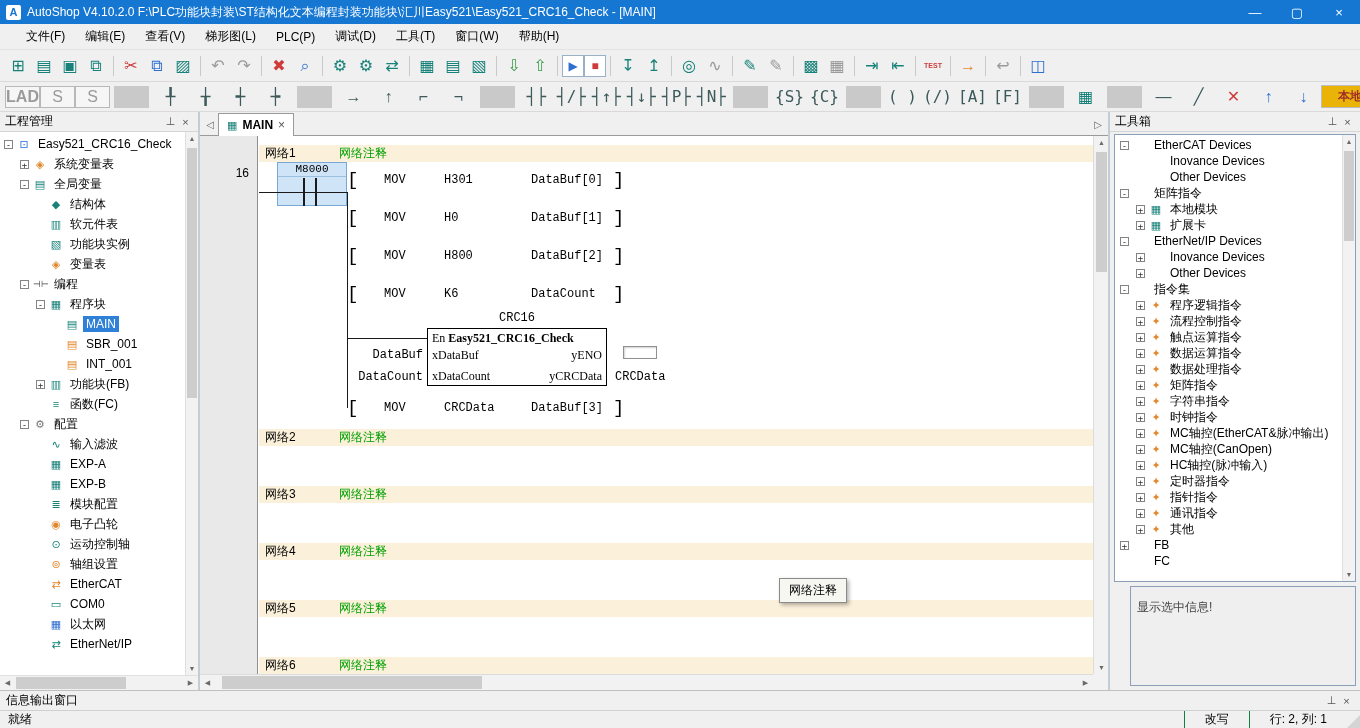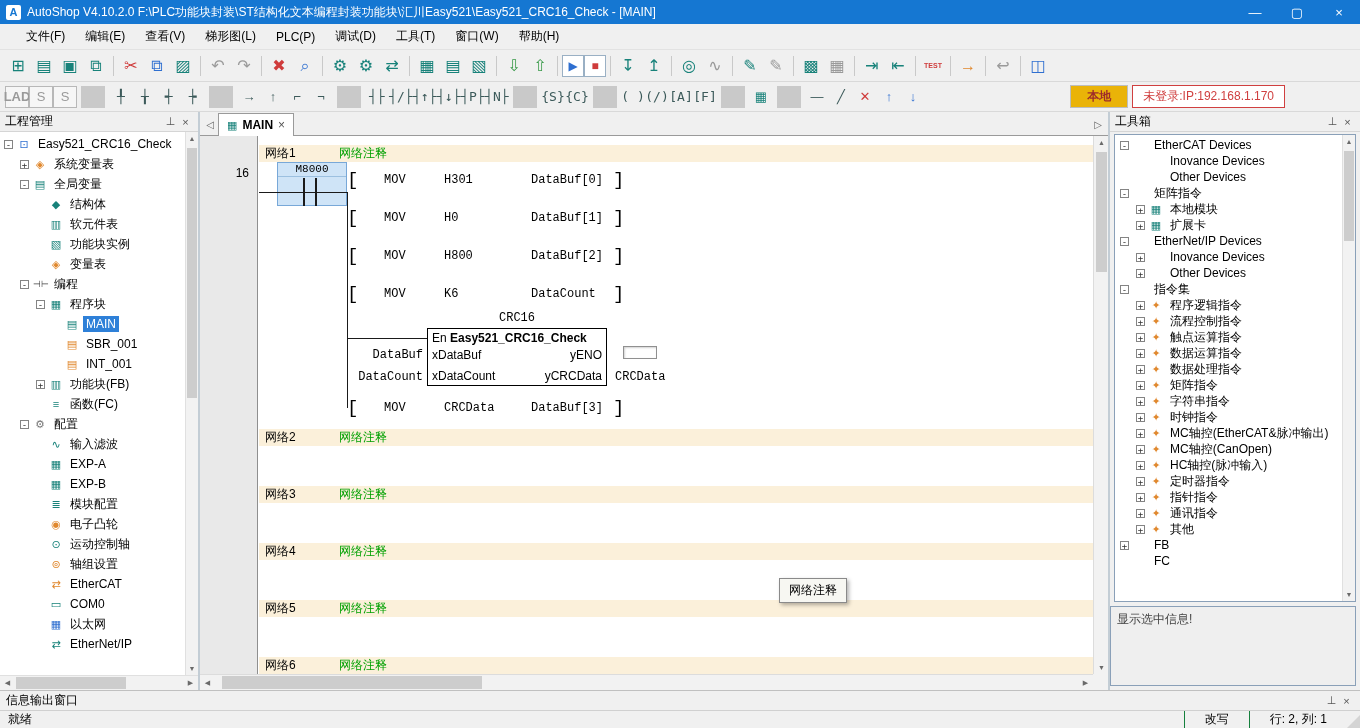--- a/index.html
+++ b/index.html
@@ -16,21 +16,21 @@
 
   
   .menubar{height:26px;background:#f0f0f0;display:flex;align-items:center;padding-left:16px;border-bottom:1px solid #e2e2e2;flex:0 0 auto}
   .menu-item{padding:4px 10px;cursor:default}
 
   
   .tbar{background:#f0f0f0;display:flex;align-items:center;padding:0 5px;border-bottom:1px solid #d9d9d9;flex:0 0 auto}
   .tbar1{height:32px}
   .tbar2{height:30px}
   .tb-item{width:26px;height:24px;display:flex;align-items:center;justify-content:center;font-size:16px;color:#18827a;cursor:default;flex:0 0 auto}
-  .tbar2 .tb-item{width:24px;height:22px;font-size:13px}
+  .tbar2 .tb-item{width:35px;height:22px;font-size:16px}
   .sep{width:1px;height:20px;background:#c9c9c9;margin:0 4px;color:transparent;overflow:hidden;flex:0 0 auto}
   .c-red{color:#cf3b3b}.c-gray{color:#9a9a9a}.c-blue{color:#2f6fd0}.c-green{color:#3a9a4a}
   .c-orange{color:#e0882e}.c-dark{color:#3c5a5a}
   .txt{font-size:7px;font-weight:bold}
   .txt2{font-size:9px;font-weight:bold}
   .boxed{border:1px solid #9ab0c4;background:#fff;width:22px;height:22px;font-size:12px}
   .boxed2{border:1px solid #b8b8b8;background:#f6f6f6;width:20px;height:20px}
   .sm{font-size:10px;font-family:"DejaVu Sans Mono","Liberation Mono",monospace;white-space:pre}
   .local-btn{margin-left:auto;border:1px solid #bdbdbd;background:#eab308;color:#9d2b2b;font-weight:bold;padding:2px 16px;flex:0 0 auto}
   .login-box{border:1px solid #d04040;color:#d04040;background:#fff;padding:2px 10px;margin-left:4px;margin-right:70px;flex:0 0 auto;white-space:nowrap}
@@ -87,38 +87,38 @@
   .sel-label{width:100%;height:14px;text-align:center;font-family:"Liberation Mono","DejaVu Sans Mono",monospace;font-size:11px;line-height:13px;border-bottom:1px solid #9cc0e0}
   .mrows{position:absolute;left:0;top:0;width:100%;height:100%}
   .mrow{position:absolute;left:88px;width:284px;height:24px;font-family:"Liberation Mono","DejaVu Sans Mono",monospace;font-size:12px}
   .mrows .mrow:nth-of-type(1){top:6px}.mrows .mrow:nth-of-type(2){top:44px}
   .mrows .mrow:nth-of-type(3){top:82px}.mrows .mrow:nth-of-type(4){top:120px}
   .mrow span{position:absolute;line-height:24px}
   .br{font-size:19px}
   .br-l{left:0}.br-r{left:266px}
   .m-op{left:37px}.m-src{left:97px}.m-dst{left:184px}
   .fb-box{position:absolute;border:1px solid #000;background:#fff}
-  .fb-r{position:absolute;left:4px;right:4px;display:flex;justify-content:space-between;font-family:Liberation Sans, sans-serif;font-size:12px}
+  .fb-r{position:absolute;left:4px;right:4px;display:flex;justify-content:space-between;font-family:Liberation Serif, serif;font-size:12px}
   .fb-r1{top:2px}.fb-r2{top:19px}.fb-r3{top:40px}
   .out-box{position:absolute;background:#fff;border:1px solid #909090;box-shadow:inset 1px 1px 2px rgba(0,0,0,.18)}
   .ed-vscroll{position:absolute;top:0;right:0;bottom:16px;width:15px;background:#f2f2f2;border-left:1px solid #dcdcdc}
   .ed-hscroll{position:absolute;left:0;right:15px;bottom:0;height:16px;background:#f2f2f2;border-top:1px solid #dcdcdc}
   .ed-corner{position:absolute;right:0;bottom:0;width:15px;height:16px;background:#f2f2f2}
   .tooltip{position:absolute;left:579px;top:442px;background:#f7f7f2;border:1px solid #8a8a8a;padding:3px 9px;box-shadow:2px 2px 4px rgba(0,0,0,.3);white-space:nowrap}
 
   
   .rightpanel{width:252px;flex:0 0 auto;background:#f0f0f0;border-left:2px solid #c3cdd5;display:flex;flex-direction:column}
   .searchrow{height:26px;display:flex;align-items:center;gap:4px;padding:0 4px;flex:0 0 auto}
   .combo{flex:1;height:20px;background:#fff;border:1px solid #7a9ab8;position:relative}
   .combo .ca{position:absolute;right:0;top:0;bottom:0;width:16px;border-left:1px solid #c8d6e4;display:flex;align-items:center;justify-content:center;font-size:8px;color:#444}
   .btn{height:20px;padding:0 10px;background:#f2f2f2;border:1px solid #adadad;display:flex;align-items:center;cursor:default;flex:0 0 auto}
   .tbx{flex:1;background:#fff;border:1px solid #8aa0b8;margin:2px 4px;position:relative;overflow:hidden;padding-top:2px;min-height:0}
   .tbx .tree-item{height:16px}
   .tbx .lv0{padding-left:5px}.tbx .lv1{padding-left:21px}
-  .infobox{height:80px;margin:2px 4px 4px 0;border:1px solid #8aa0b8;background:#efefef;padding:4px 6px;color:#444;flex:0 0 auto}
+  .infobox{height:100px;margin:2px 4px 4px 20px;border:1px solid #8aa0b8;background:#efefef;padding:12px 6px;color:#444;flex:0 0 auto}
 
   
   .output-header{height:20px;background:#f0f0f0;border-top:1px solid #c0c0c0;display:flex;align-items:center;padding:0 6px;flex:0 0 auto}
   .output-header .ph-title{flex:1}
   .statusbar{height:18px;background:#f0f0f0;border-top:1px solid #d0d0d0;display:flex;align-items:center;flex:0 0 auto}
   .sb-left{padding-left:8px;flex:1}
   .sb-cell{border-left:1px solid #15803d;padding:0 20px;height:100%;display:flex;align-items:center}
   .grip{width:0;height:0;border-left:13px solid transparent;border-bottom:13px solid #d4d4d4;align-self:flex-end}
 </style>
 </head>

